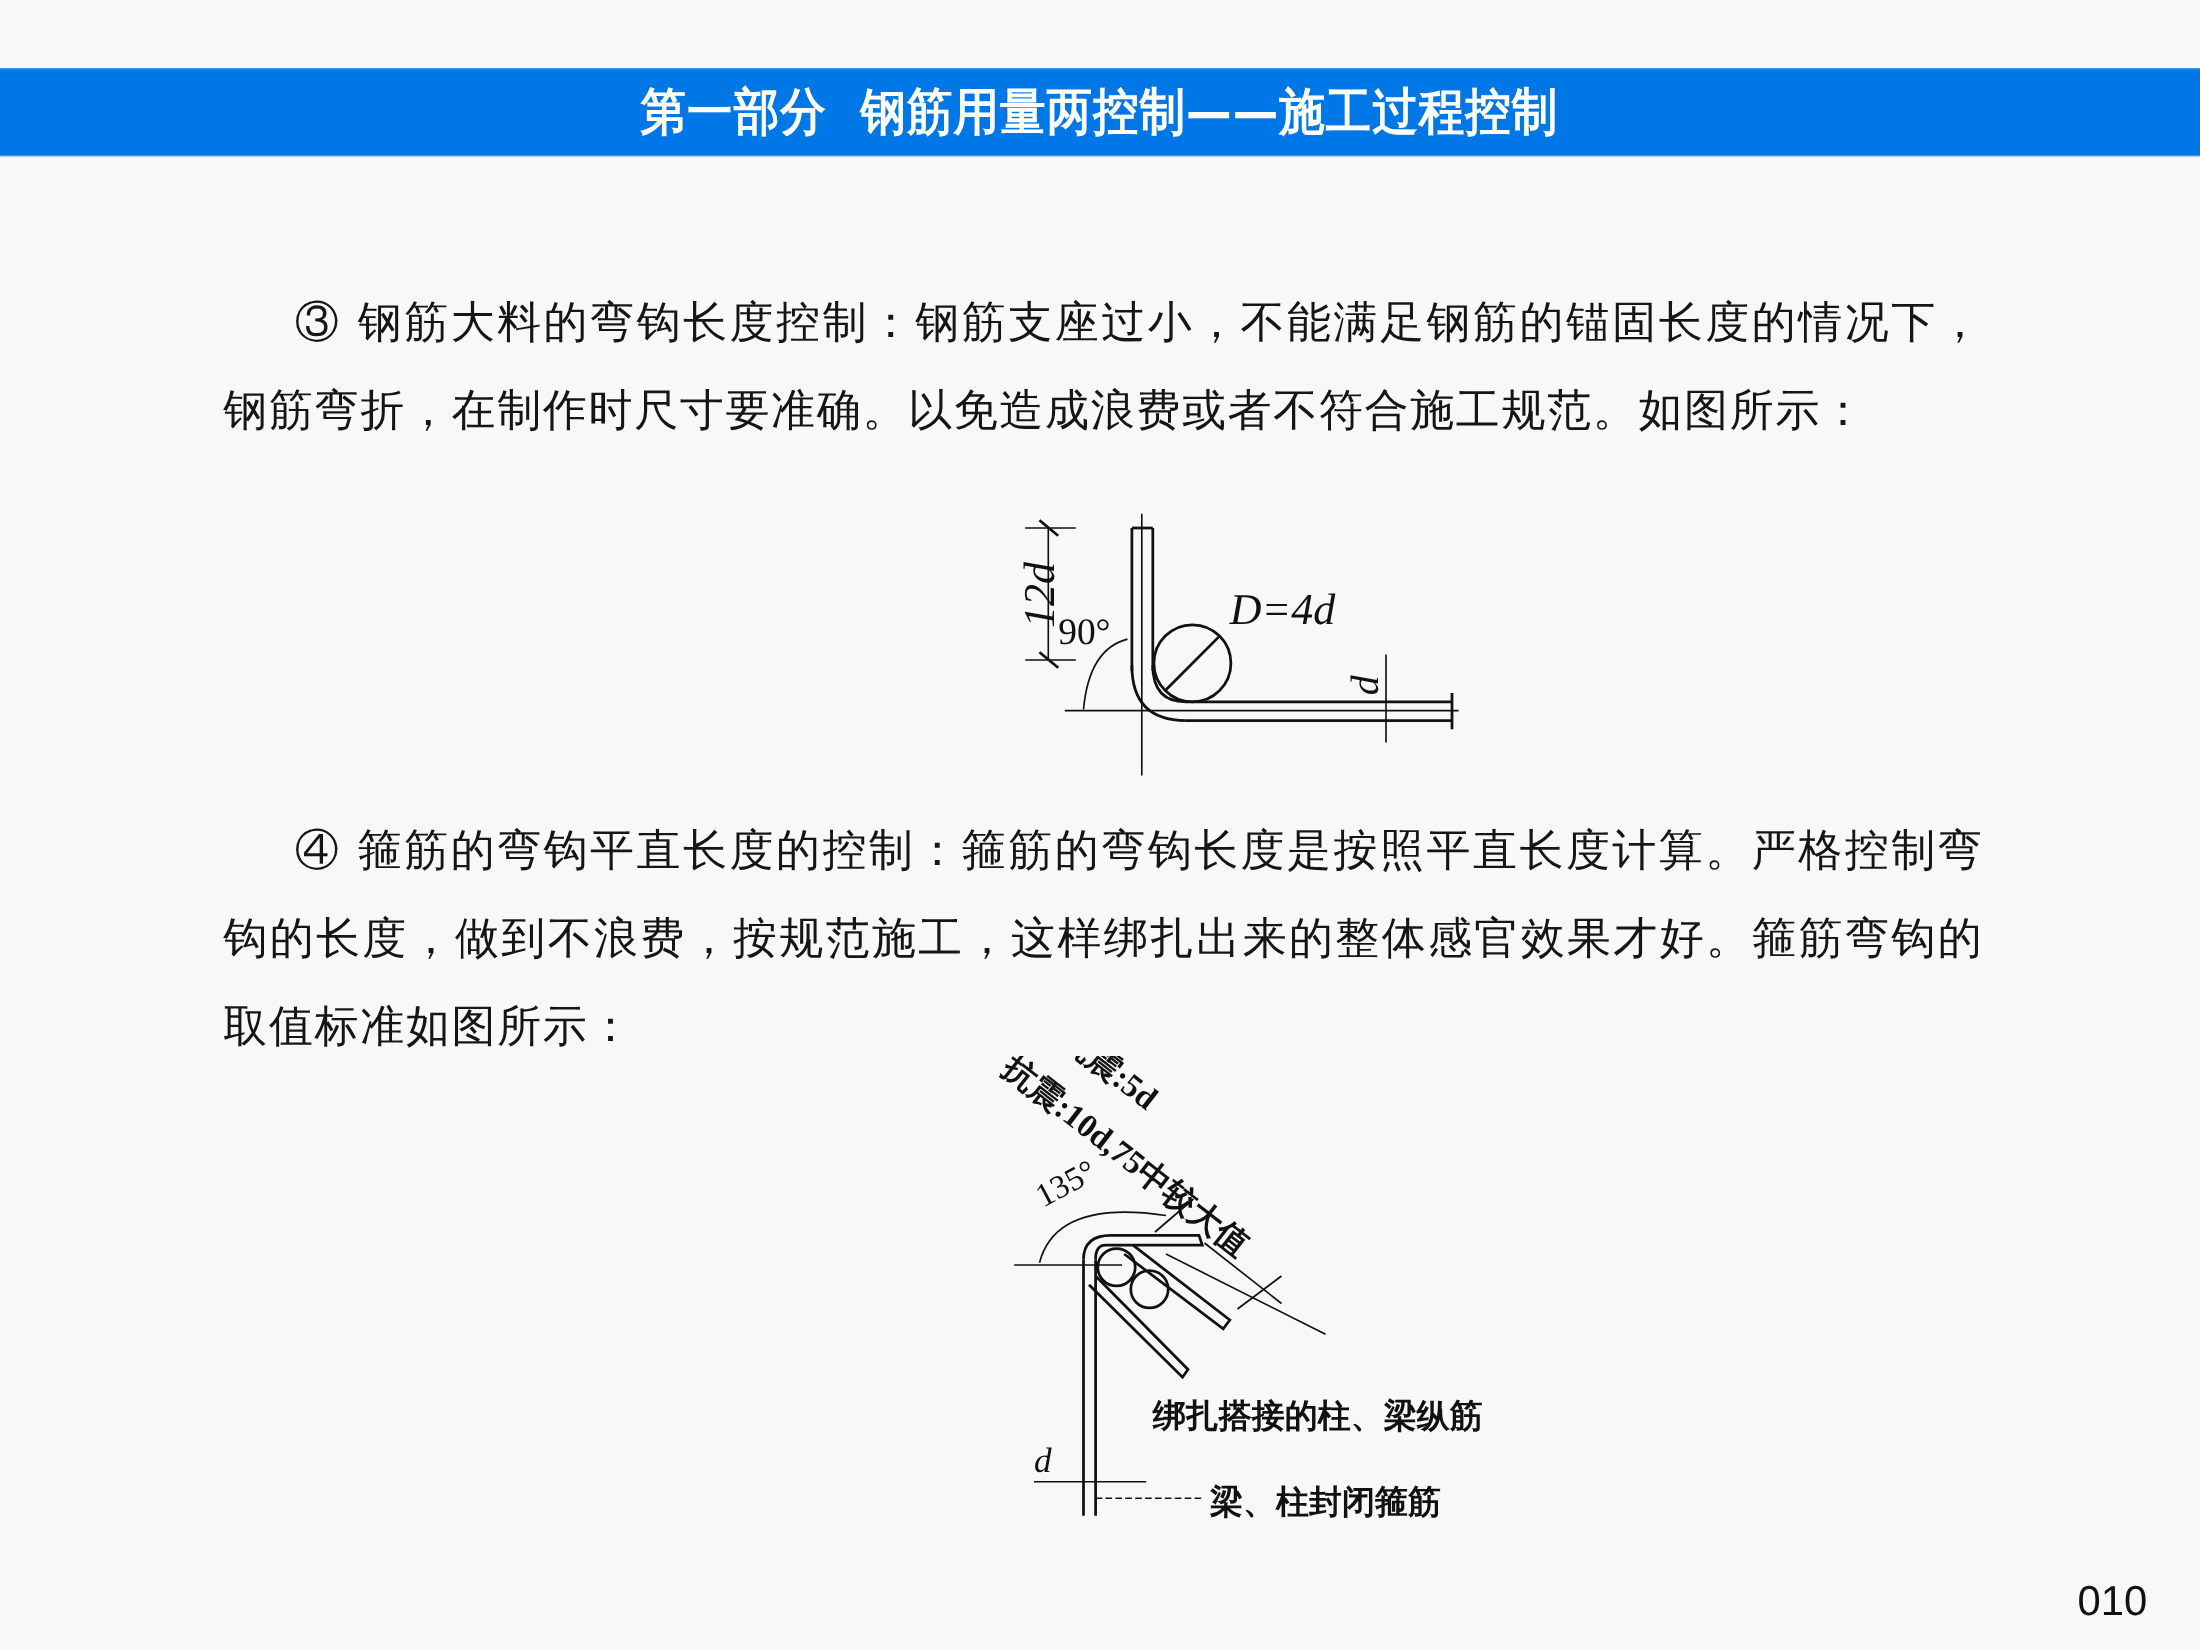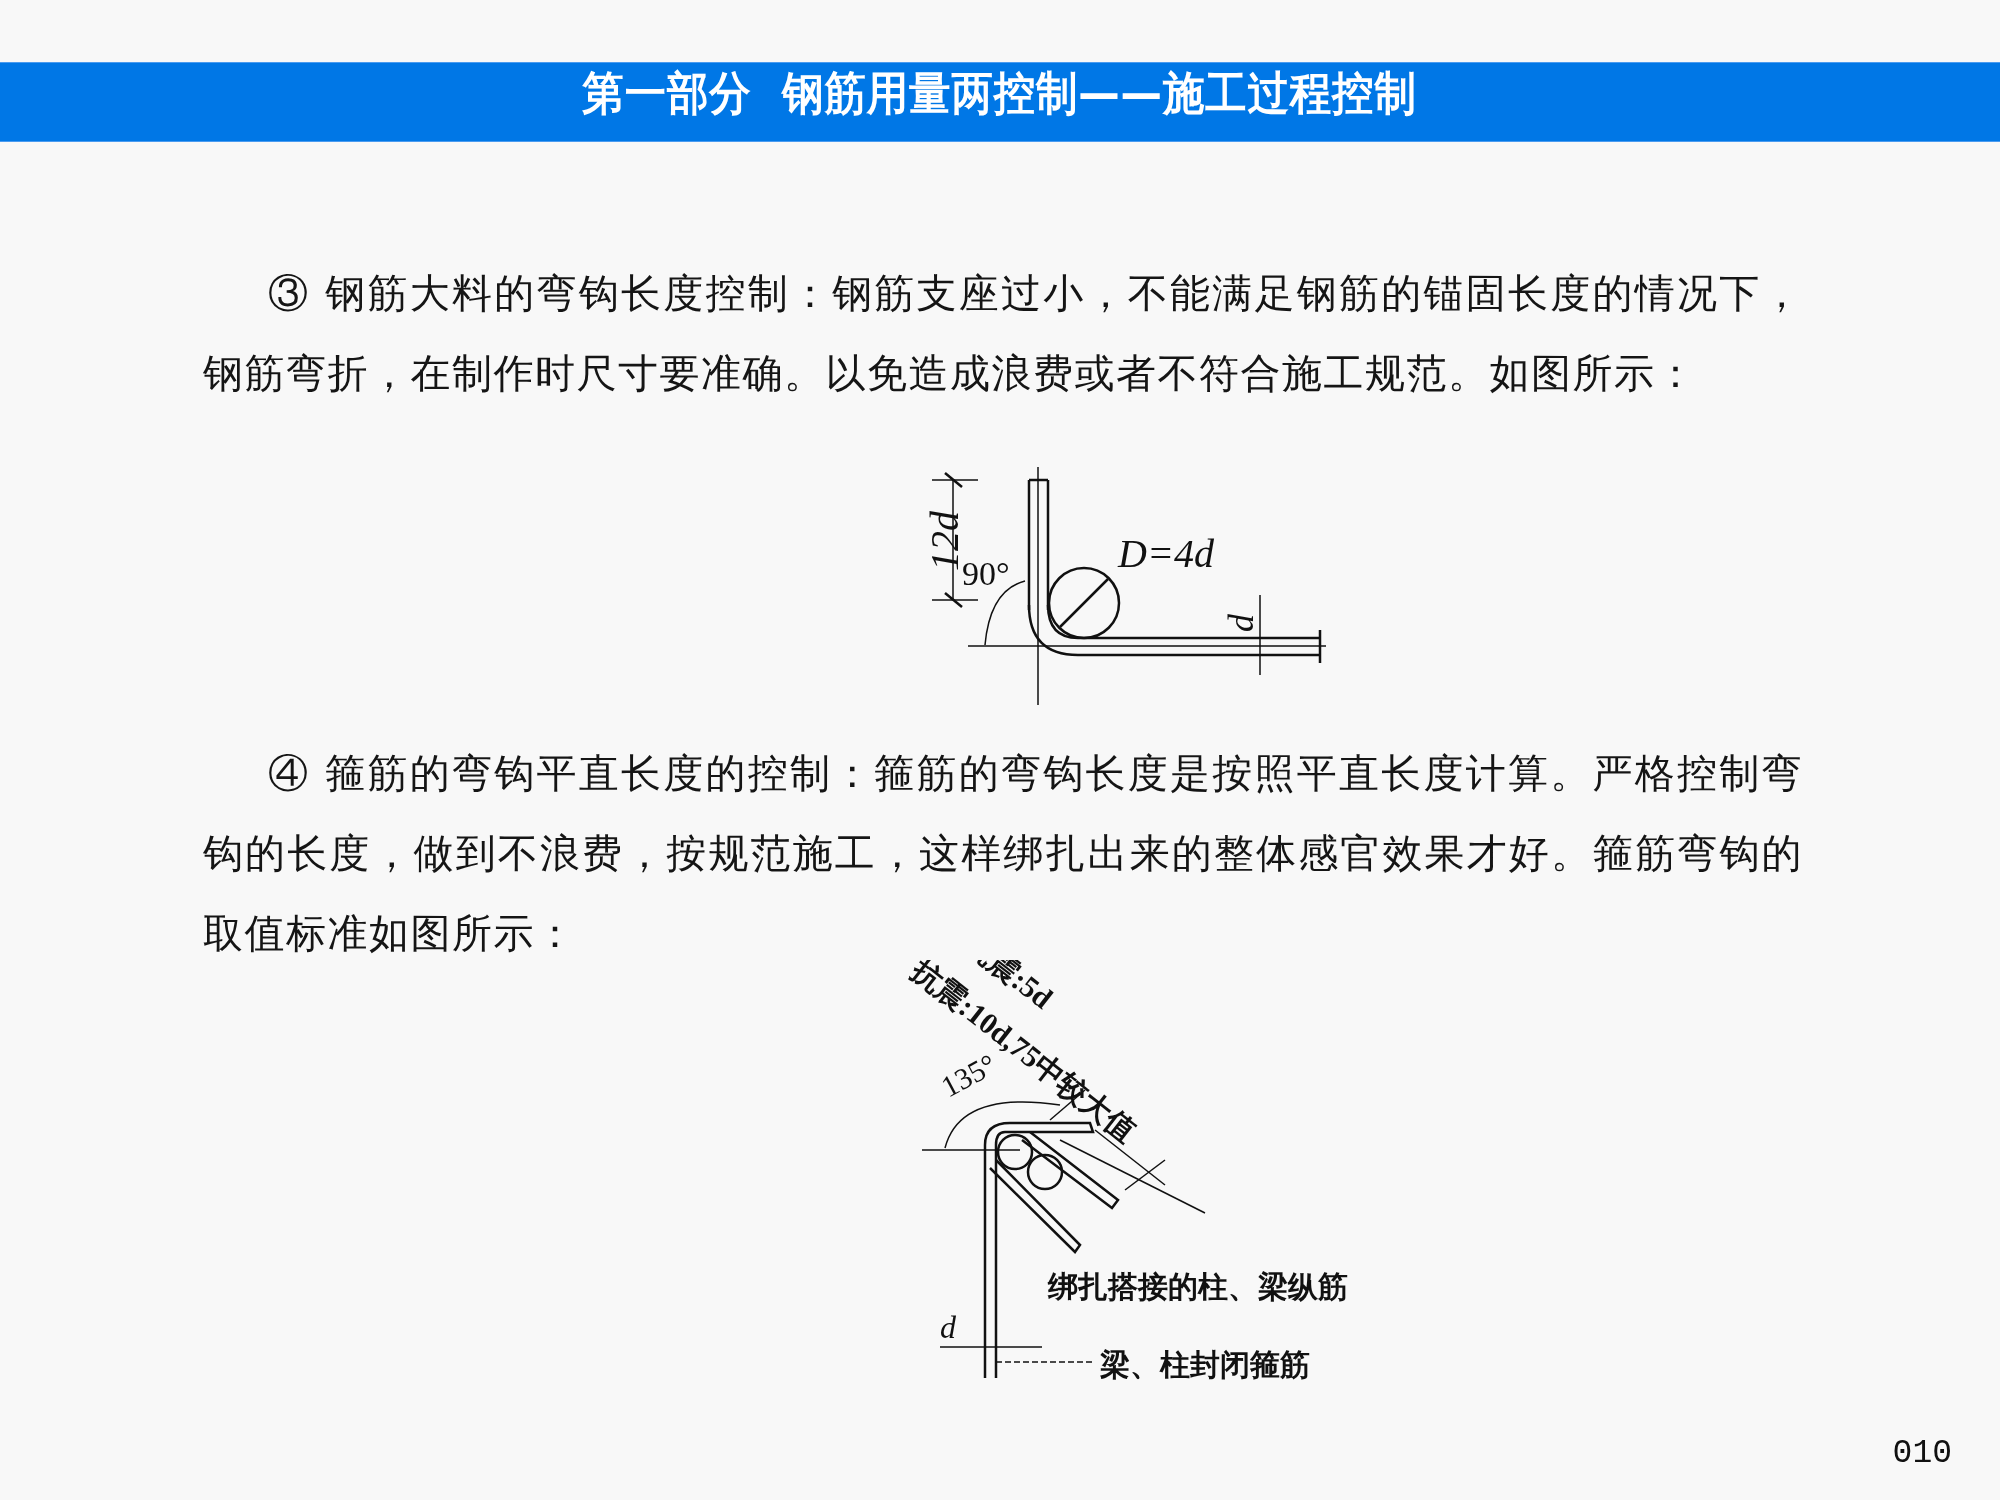--- a/index.html
+++ b/index.html
@@ -3,40 +3,40 @@
 <meta charset="utf-8">
 <style>
   html, body { margin:0; padding:0; }
   body {
     width:2000px; height:1500px; background:#f8f8f8; position:relative; overflow:hidden;
     font-family:"DejaVu Sans","Liberation Sans",sans-serif; color:#111;
   }
   .header-bar {
     position:absolute; left:0; top:62px; width:2000px; height:80px;
     background:#0077e6; border-top:1px solid #4a9bf0; border-bottom:1px solid #4a9bf0;
-    box-sizing:border-box; display:flex; align-items:flex-start; justify-content:center;
+    box-sizing:border-box; display:flex; align-items:center; justify-content:center;
   }
   .header-title {
     color:#fff; font-size:46px; font-weight:bold; letter-spacing:1px; white-space:pre;
     transform:scaleX(0.9);
   }
   .para {
     position:absolute; left:203px; width:1600px; font-size:40px; line-height:80px;
     font-family:"DejaVu Serif","Liberation Serif",serif; color:#151515;
     text-indent:65px; text-align:justify; letter-spacing:1.5px;
   }
   .para1 { top:253px; }
   .para2 { top:733px; }
   .fig { position:absolute; }
   .fig1 { left:890px; top:455px; width:460px; height:260px; }
   .fig2 { left:900px; top:960px; width:500px; height:440px; }
   .fig svg text { font-family:"Liberation Serif","DejaVu Serif",serif; }
   .page-num {
-    position:absolute; right:48px; top:1435px; font-size:33px;
-    font-family:Liberation Mono, monospace; color:#111;margin-left:36px;
+    position:absolute; right:48px; top:1435px; font-size:38px;
+    font-family:Liberation Sans, sans-serif; color:#111;margin-left:36px;
   }
 </style>
 </head>
 <body>
 
 <div class="header-bar">
   <div class="header-title">第一部分  钢筋用量两控制——施工过程控制</div>
 </div>
 
 <div class="para para1">③ 钢筋大料的弯钩长度控制：钢筋支座过小，不能满足钢筋的锚固长度的情况下，钢筋弯折，在制作时尺寸要准确。以免造成浪费或者不符合施工规范。如图所示：</div>

